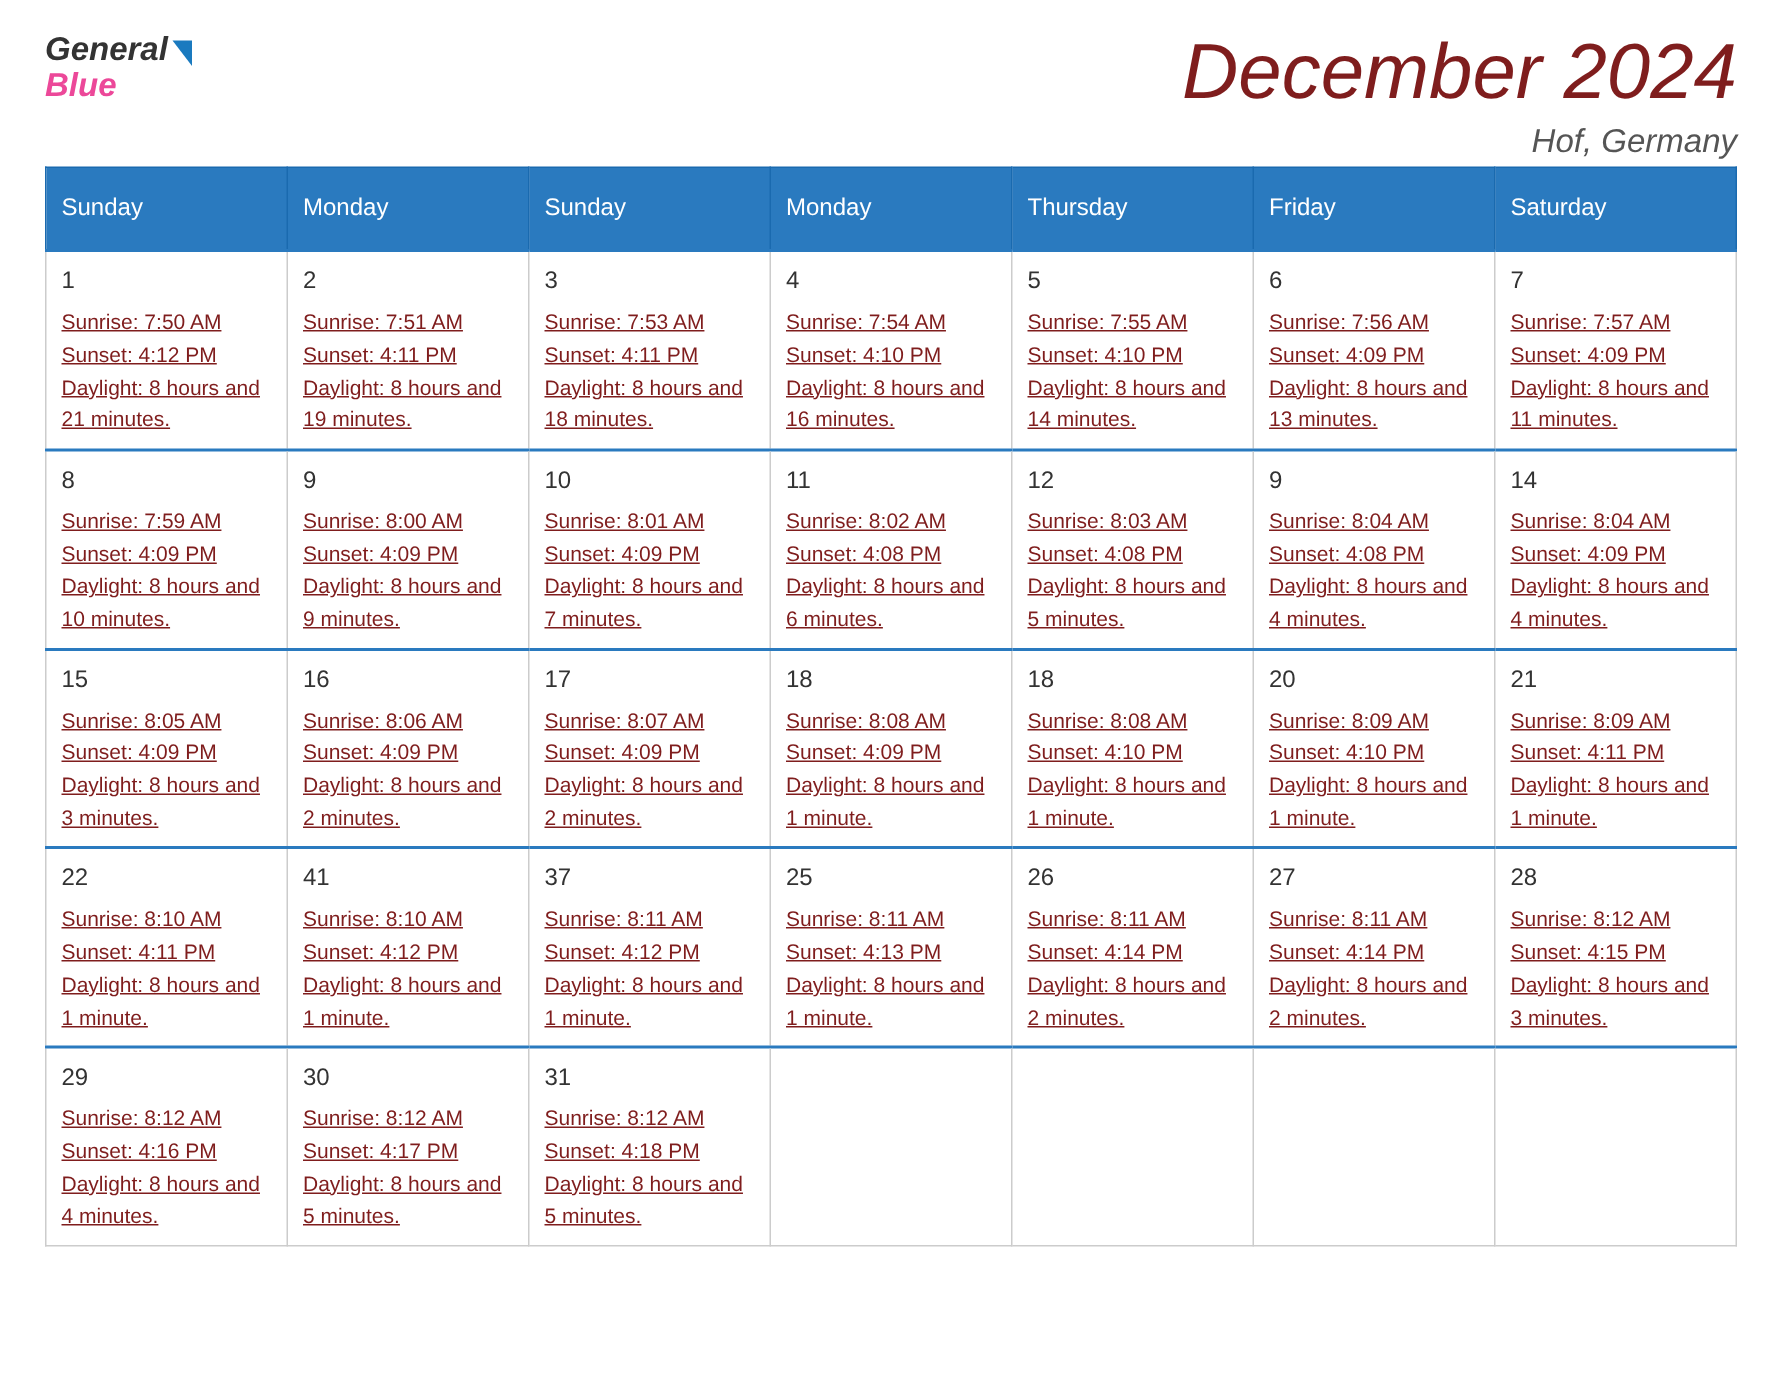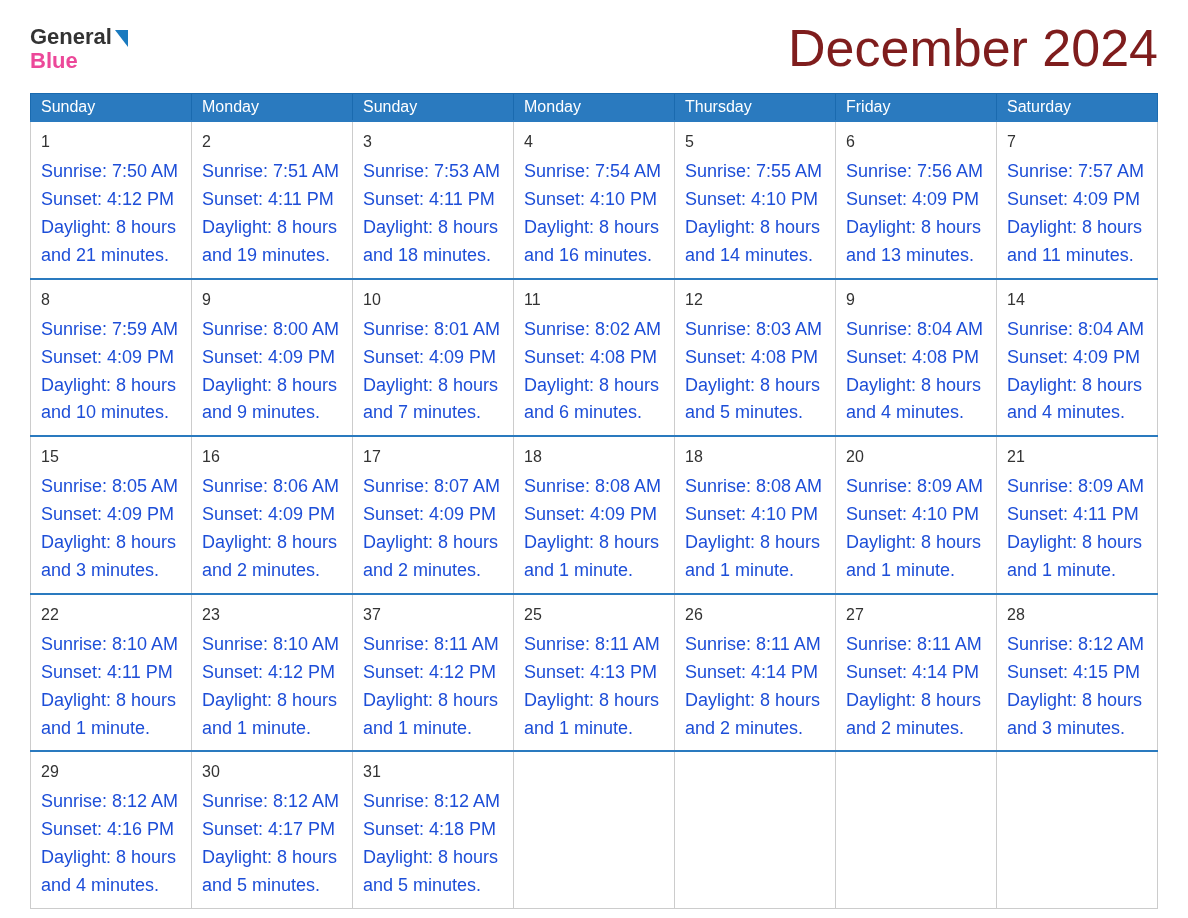--- a/index.html
+++ b/index.html
@@ -9,22 +9,23 @@
       color: #333;
       padding: 20px 30px;
       width: 1188px;
       min-height: 918px;
     }
 
     
     .header {
       display: flex;
       justify-content: space-between;
-      align-items: center;
-      margin-bottom: 16px;
+      align-items: flex-start;
+      margin-bottom: 4px;
+      font-style: italic;
     }
     .logo {
       display: flex;
       flex-direction: column;
       align-items: flex-start;
     }
     .logo-text {
       font-size: 22px;
       font-weight: bold;
       color: #333;
@@ -56,21 +57,21 @@
     }
 
     
     .calendar {
       width: 100%;
       border-collapse: collapse;
     }
     .calendar thead tr th {
       background-color: #2a7abf;
       color: #fff;
-      padding: 4px 10px;
+      padding: 18px 10px;
       font-size: 16px;
       font-weight: normal;
       text-align: left;
       border: 1px solid #1a6aaf;
     }
     .calendar tbody tr td {
       vertical-align: top;
       border: 1px solid #ccc;
       border-top: 2px solid #2a7abf;
       padding: 8px 10px;
@@ -79,23 +80,24 @@
       font-size: 13px;
       line-height: 1.5;
     }
     .calendar tbody tr td .day-number {
       font-size: 16px;
       font-weight: normal;
       display: block;
       margin-bottom: 4px;
     }
     .calendar tbody tr td .day-info {
-      font-size: 18px;
-      color: #1d4ed8;
+      font-size: 14px;
+      color: #7f1d1d;
       line-height: 1.55;
+      text-decoration: underline;
     }
     .calendar tbody tr td.empty {
       background: #fff;
     }
     
     .calendar tbody tr:not(:first-child) td {
       border-top: 2px solid #2a7abf;
     }
   </style>
 </head>
@@ -104,20 +106,21 @@
 <div class="header">
   <div class="logo">
     <div class="logo-line">
       <span class="logo-text">General</span>
       <span style="display:inline-block; width:0; height:0; border-left:13px solid transparent; border-right:0px solid transparent; border-top:17px solid #1a7abf; margin-left:3px; margin-top:4px;"></span>
     </div>
     <div class="logo-blue-text">Blue</div>
   </div>
   <div class="title-area">
     <div class="month-title">December 2024</div>
+    <div class="location-title">Hof, Germany</div>
   </div>
 </div>
 
 <table class="calendar">
   <thead>
     <tr>
     <th>Sunday</th>
         <th>Monday</th>
         <th>Sunday</th>
         <th>Monday</th>
@@ -216,21 +219,21 @@
           <span class="day-number">21</span>
           <div class="day-info">Sunrise: 8:09 AM<br>Sunset: 4:11 PM<br>Daylight: 8 hours and 1 minute.</div>
         </td>
       </tr>
       <tr>
         <td>
           <span class="day-number">22</span>
           <div class="day-info">Sunrise: 8:10 AM<br>Sunset: 4:11 PM<br>Daylight: 8 hours and 1 minute.</div>
         </td>
         <td>
-          <span class="day-number">23</span>
+          <span class="day-number">41</span>
           <div class="day-info">Sunrise: 8:10 AM<br>Sunset: 4:12 PM<br>Daylight: 8 hours and 1 minute.</div>
         </td>
         <td>
           <span class="day-number">37</span>
           <div class="day-info">Sunrise: 8:11 AM<br>Sunset: 4:12 PM<br>Daylight: 8 hours and 1 minute.</div>
         </td>
         <td>
           <span class="day-number">25</span>
           <div class="day-info">Sunrise: 8:11 AM<br>Sunset: 4:13 PM<br>Daylight: 8 hours and 1 minute.</div>
         </td>

